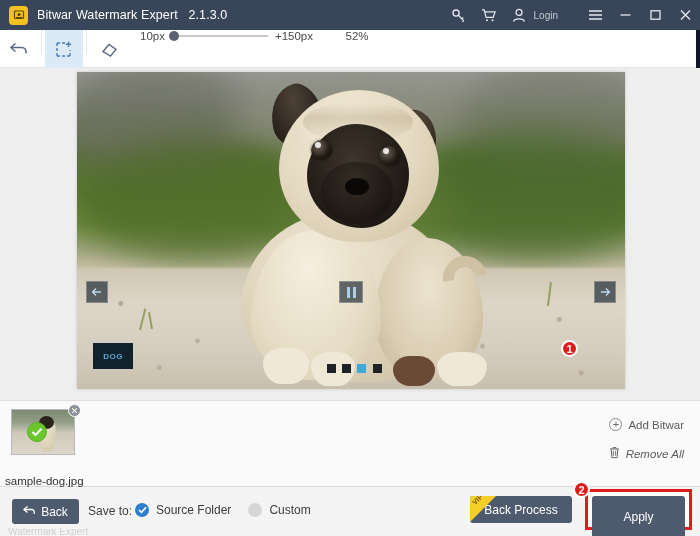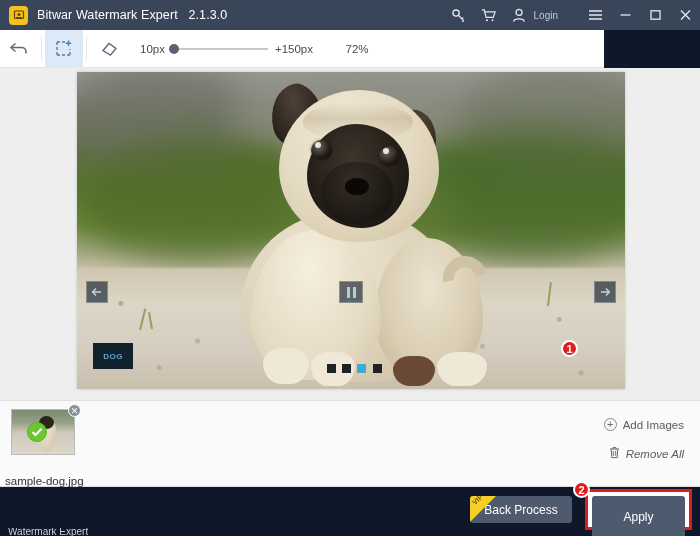--- a/index.html
+++ b/index.html
@@ -29,23 +29,23 @@
   .tb-icon {
     width: 30px; height: 30px; display: flex; align-items: center; justify-content: center;
     color: #e4e8ee;
   }
   .tb-icon svg { display: block; }
   .login-label { color: #c3c9d3; font-size: 10px; margin-right: 12px; }
   .tb-sep { width: 10px; }
 
   
   .toolbar {
-    position: absolute; top: 30px; left: 0; width: 604px; height: 38px;
+    position: absolute; top: 30px; left: 0; width: 696px; height: 38px;
     background: #ffffff; border-bottom: 1px solid #e3e3e3;
-    display: flex; align-items: center;
+    display: flex; align-items: flex-start;
   }
   .tool-btn {
     width: 38px; height: 38px; display: flex; align-items: center; justify-content: center;
     color: #5b6a80;
   }
   .tool-btn.active { background: #dce9f7; }
   .tool-btn svg { display: block; }
   .tb-divider { width: 1px; height: 24px; background: #e6e6e6; margin: 0 3px; }
   .slider-wrap { display: flex; align-items: center; gap: 7px; margin-left: 12px; }
   .slider-min, .slider-max { font-size: 11.5px; color: #4a4a4a; }
@@ -427,21 +427,21 @@
         <path d="M3 11.5 L9 4.5 L16 9.5 L10.5 16 Z"></path>
       </svg>
     </div>
     <div class="slider-wrap">
       <span class="slider-min">10px</span>
       <div class="slider-track">
         <div class="slider-knob"></div>
       </div>
       <span class="slider-max">+150px</span>
     </div>
-    <div class="zoom-pct">72%</div>
+    <div class="zoom-pct">52%</div>
   </div>
 
   <div class="canvas">
 
     <div class="photo">
       <div class="bg-sky"></div>
       <div class="bg-blob b1"></div>
       <div class="bg-blob b2"></div>
       <div class="bg-blob b3"></div>
       <div class="bg-blob b4"></div>
@@ -523,33 +523,55 @@
         <svg width="12" height="10" viewBox="0 0 12 10" stroke="#ffffff" stroke-width="2" fill="none">
           <path d="M1.5 5 L4.5 8 L10.5 1.8"></path>
         </svg>
       </div>
       <div class="thumb-close">✕</div>
     </div>
     <div class="thumb-name">sample-dog.jpg</div>
 
     <div class="strip-action sa-add">
       <span class="circ-plus">+</span>
-      <span>Add Images</span>
+      <span>Add Bitwar</span>
     </div>
     <div class="strip-action sa-remove">
       <span>
         <svg width="11" height="13" viewBox="0 0 11 13" fill="none" stroke="#6a6a6a" stroke-width="1">
           <path d="M1 3 H10 M4 3 V1.6 H7 V3 M2.2 3 L2.8 11.6 H8.2 L8.8 3"></path>
           <path d="M4.3 5 V9.8 M6.7 5 V9.8"></path>
         </svg>
       </span>
       <span>Remove All</span>
     </div>
   </div>
 
+  <div class="bottombar">
+    <div class="btn-back">
+      <span>
+        <svg width="13" height="11" viewBox="0 0 13 11" fill="none" stroke="#ffffff" stroke-width="1.3">
+          <path d="M4.5 1.5 L1 4.5 L4.5 7.5"></path>
+            <path d="M1 4.5 H8.5 C11 4.5 11.6 6.4 11.2 9"></path>
+        </svg>
+      </span>
+      <span>Back</span>
+    </div>
+    <div class="saveto-label">Save to:</div>
+    <div class="radio-grp">
+      <div class="rd rd-on">
+        <svg width="9" height="8" viewBox="0 0 9 8" stroke="#ffffff" stroke-width="1.6" fill="none">
+          <path d="M1 4 L3.4 6.3 L8 1.3"></path>
+        </svg>
+      </div>
+      <span class="rd-label">Source Folder</span>
+      <div class="rd rd-off"></div>
+      <span class="rd-label">Custom</span>
+    </div>
+  </div>
 
   <div class="btn-batch">
     <span class="vip-ribbon"></span>
     <span class="vip-text">VIP</span>
     <span>Back Process</span>
   </div>
 
   <div class="apply-outline"></div>
   <div class="btn-apply">
     <span>Apply</span>

